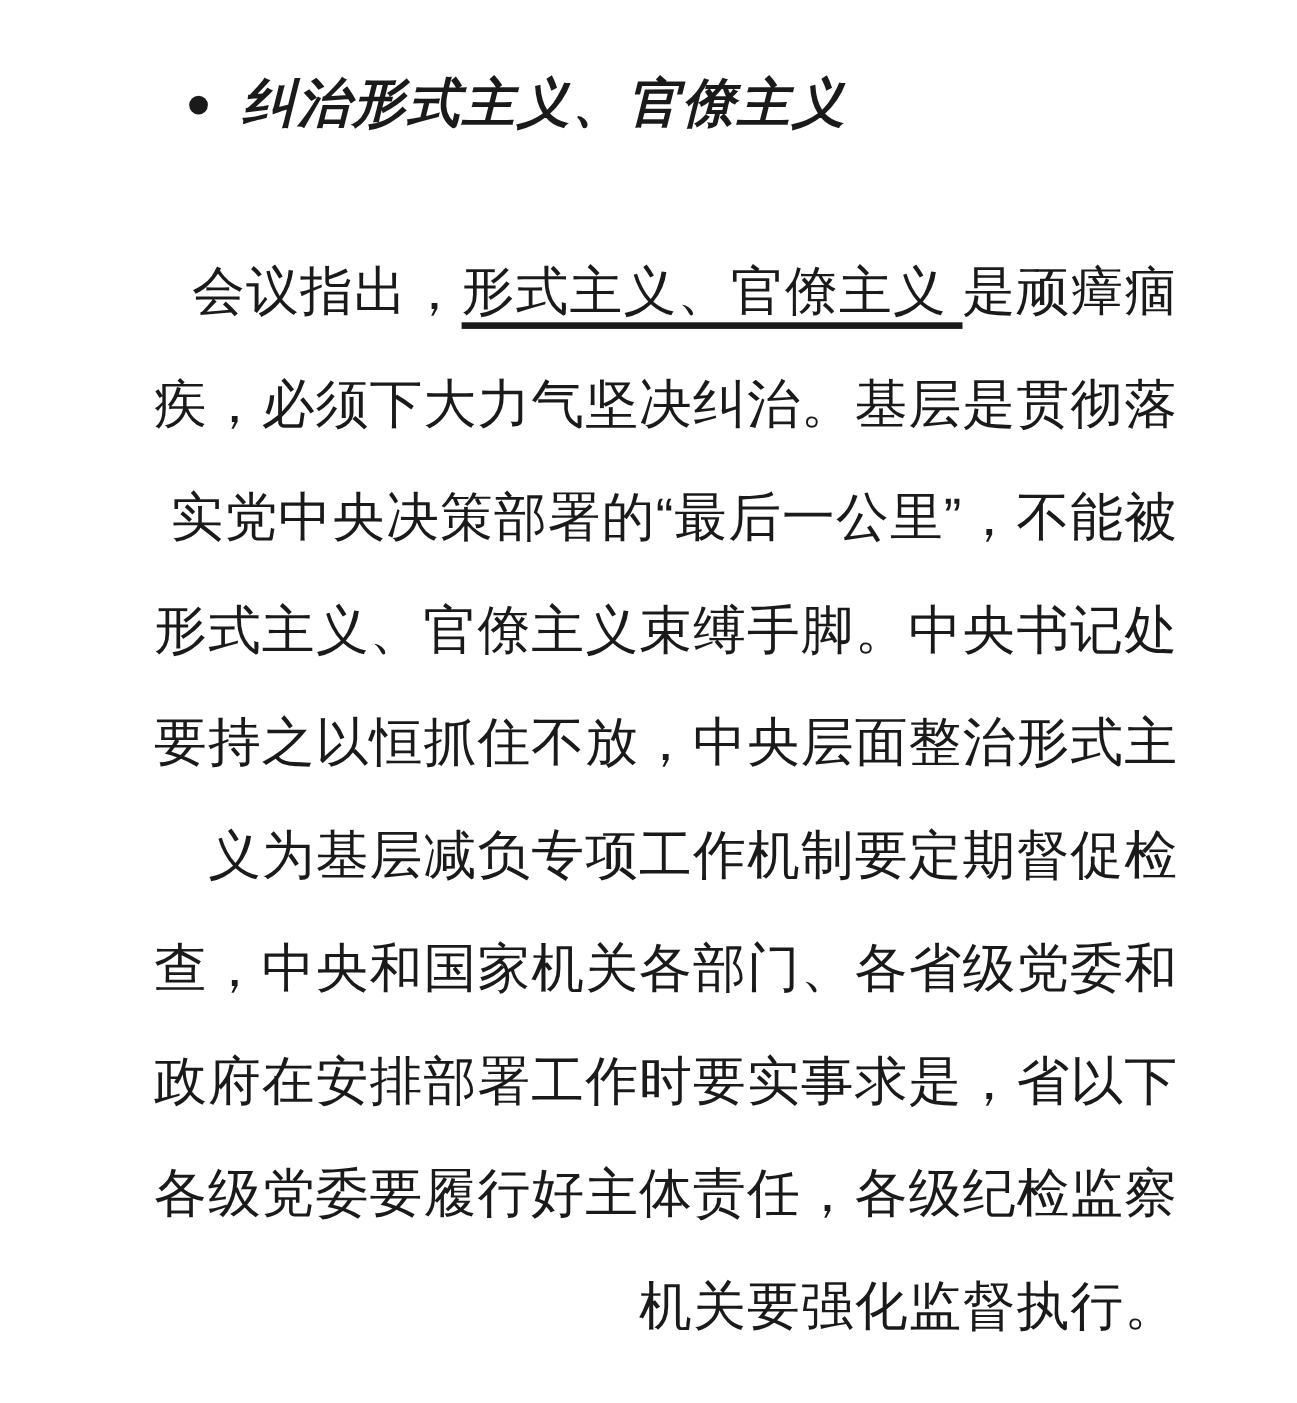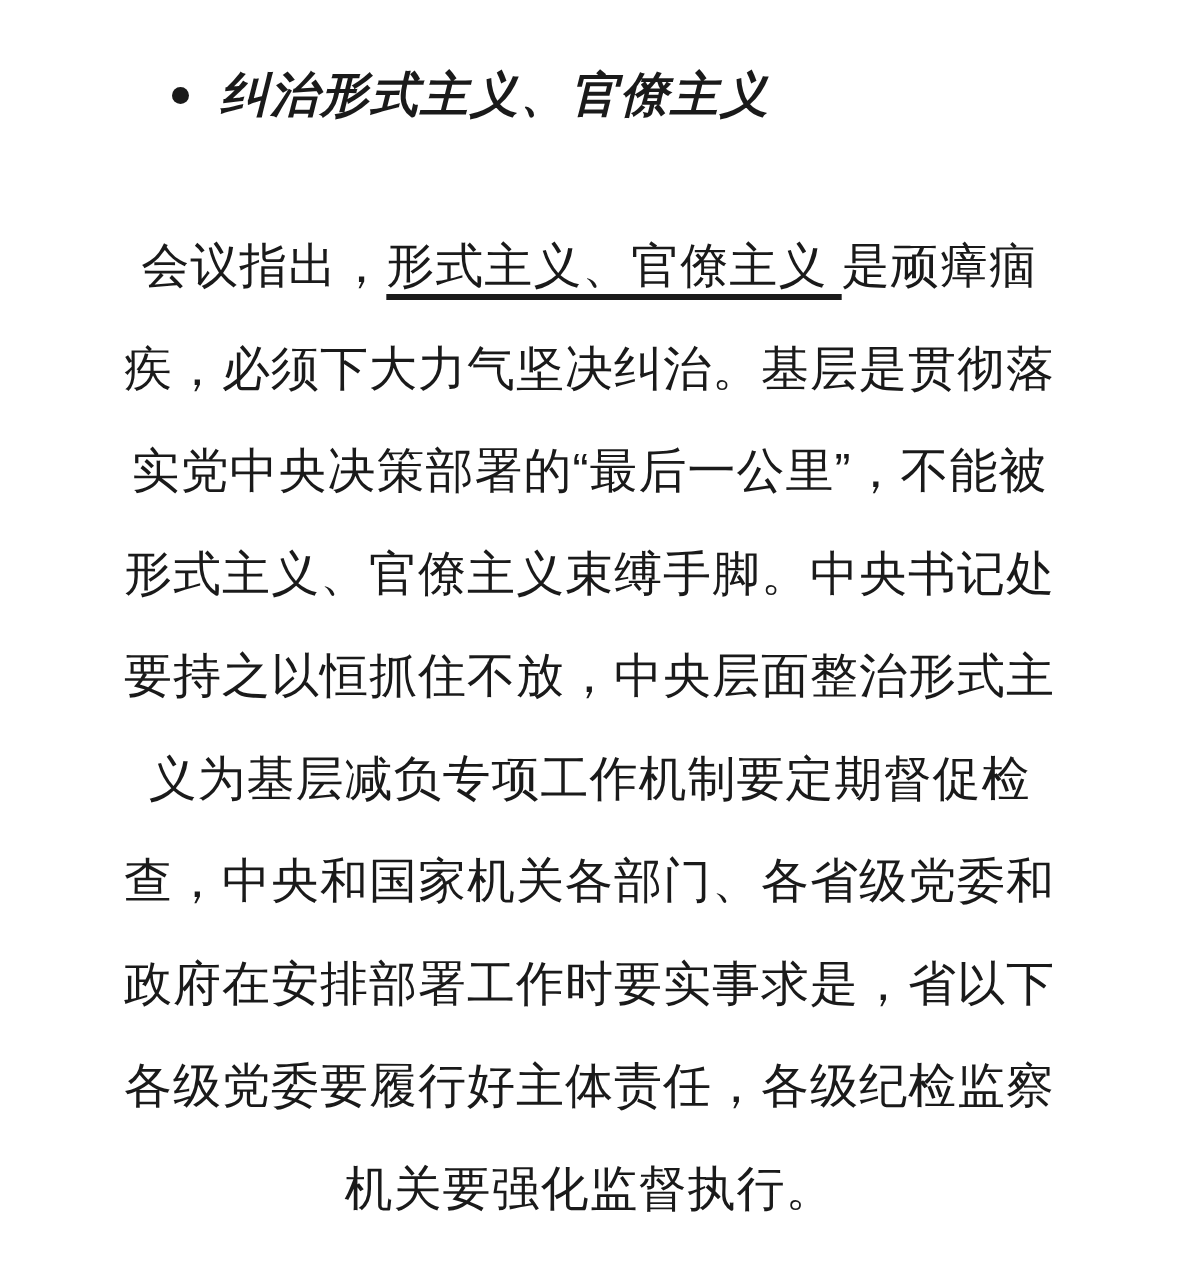--- a/index.html
+++ b/index.html
@@ -38,21 +38,21 @@
     font-style: italic;
     letter-spacing: 2px;
     white-space: nowrap;
   }
   .para {
     margin: 89px 108px 0 108px;
     width: 963px;
     font-size: 48px;
     line-height: 102.5px;
     letter-spacing: 1px;
-    text-align: center;
+    text-align: right;
   }
   .underlined-term {
     text-decoration: underline;
     text-decoration-thickness: 6px;
     text-underline-offset: 12px;
     text-decoration-color: var(--text, #1a1a1a);
   }
 </style>
 </head>
 <body>

